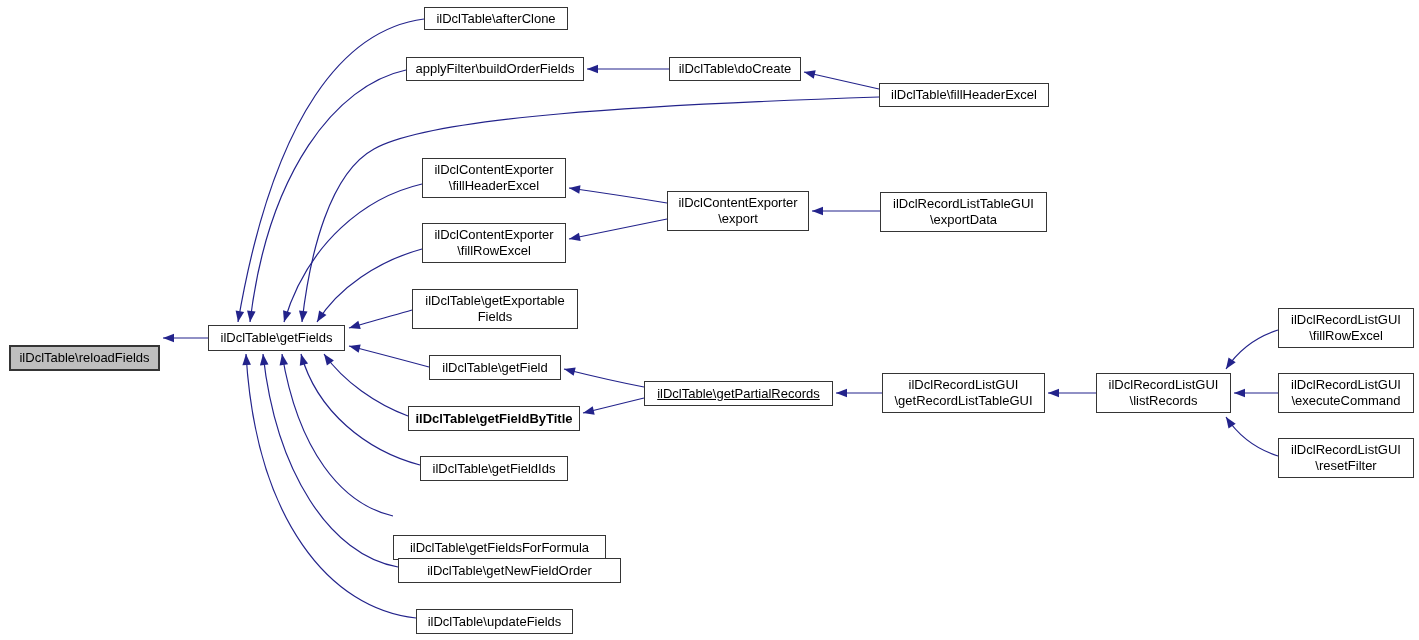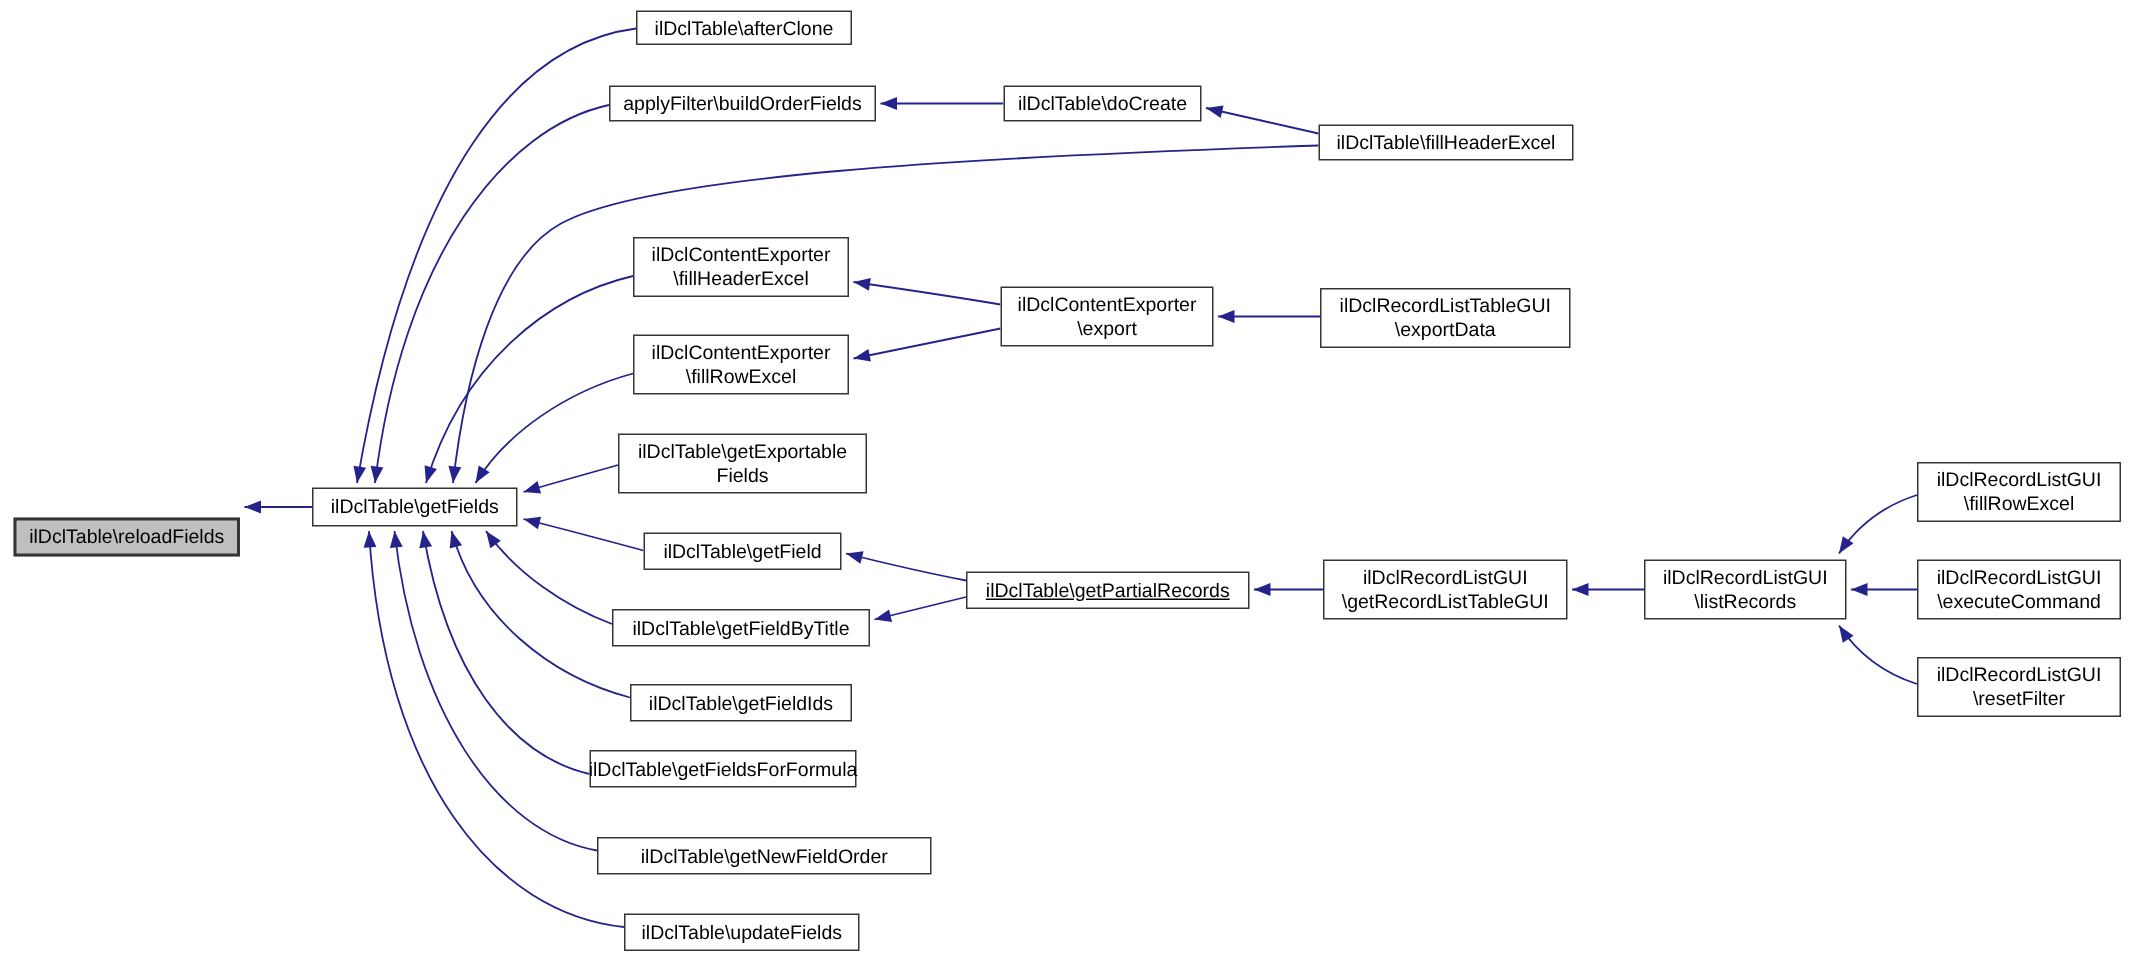--- a/index.html
+++ b/index.html
@@ -128,21 +128,21 @@
         <div class="line">ilDclRecordListTableGUI</div>
         <div class="line">\exportData</div>
       </div>
       <div class="node" style="left: 412px; top: 289px; width: 166px; height: 40px;">
         <div class="line">ilDclTable\getExportable</div>
         <div class="line">Fields</div>
       </div>
       <div class="node" style="left: 429px; top: 355px; width: 132px; height: 25px;">
         <div class="line">ilDclTable\getField</div>
       </div>
-      <div class="node" style="left: 408px; top: 406px; width: 172px; height: 25px;">
+      <div class="node" style="left: 408px; top: 406px; width: 172px; height: 25px; font-weight: bold;">
         <div class="line">ilDclTable\getFieldByTitle</div>
       </div>
       <div class="node" style="left: 644px; top: 381px; width: 189px; height: 25px; text-decoration: underline;">
         <div class="line">ilDclTable\getPartialRecords</div>
       </div>
       <div class="node" style="left: 882px; top: 373px; width: 163px; height: 40px;">
         <div class="line">ilDclRecordListGUI</div>
         <div class="line">\getRecordListTableGUI</div>
       </div>
       <div class="node" style="left: 1096px; top: 373px; width: 135px; height: 40px;">
@@ -157,21 +157,21 @@
         <div class="line">ilDclRecordListGUI</div>
         <div class="line">\executeCommand</div>
       </div>
       <div class="node" style="left: 1278px; top: 438px; width: 136px; height: 40px;">
         <div class="line">ilDclRecordListGUI</div>
         <div class="line">\resetFilter</div>
       </div>
       <div class="node" style="left: 420px; top: 456px; width: 148px; height: 25px;">
         <div class="line">ilDclTable\getFieldIds</div>
       </div>
-      <div class="node" style="left: 393px; top: 500px; width: 178px; height: 25px; justify-content: center;">
+      <div class="node" style="left: 393px; top: 535px; width: 213px; height: 25px; justify-content: center;">
         <div class="line">ilDclTable\getFieldsForFormula</div>
       </div>
       <div class="node" style="left: 398px; top: 558px; width: 223px; height: 25px;">
         <div class="line">ilDclTable\getNewFieldOrder</div>
       </div>
       <div class="node" style="left: 416px; top: 609px; width: 157px; height: 25px;">
         <div class="line">ilDclTable\updateFields</div>
       </div>
     </div>
 </div>

